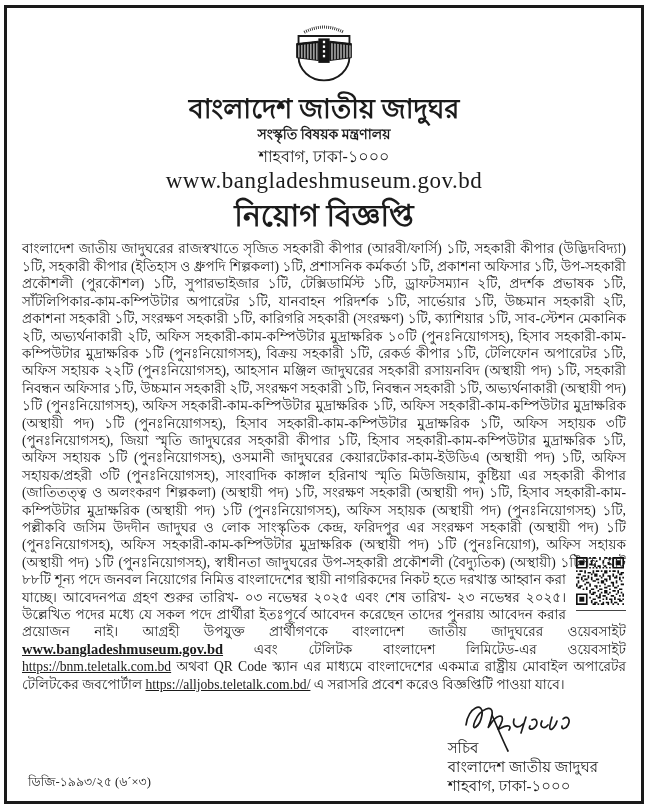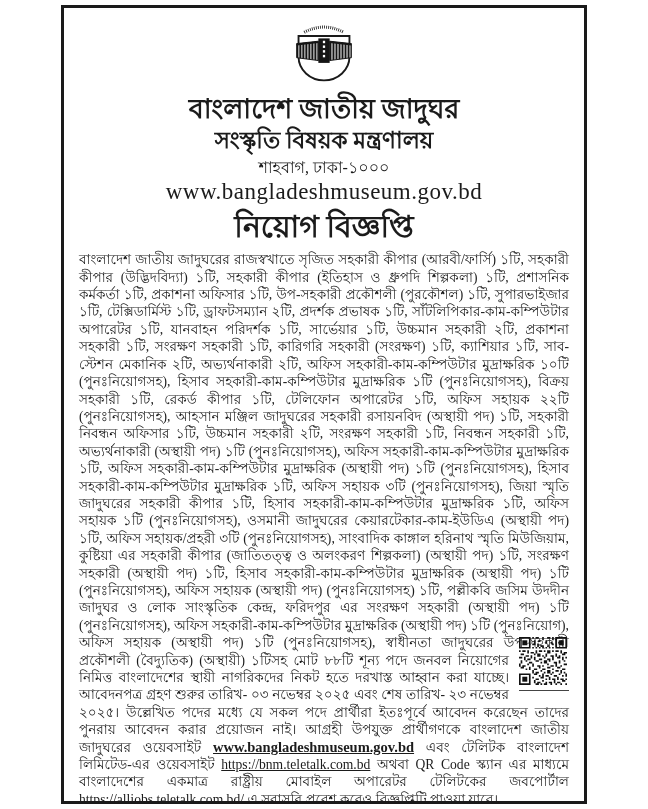--- a/index.html
+++ b/index.html
@@ -1,31 +1,31 @@
 <!DOCTYPE html>
 <html lang="bn"><head>
 <meta charset="utf-8">
 <style>
   html,body{margin:0;padding:0;background:#fff;}
   .page{
     box-sizing:border-box;
-    width:526px;height:799px;
+    width:640px;height:799px;
     margin:5px auto;
     border:3px solid #1a1a1a;
     padding:12px 15px 6px;
     font-family:"Liberation Serif","DejaVu Serif",serif;
     color:#1b1b1b;
     overflow:hidden;
     position:relative;
     background:#fff;
   }
   .header{text-align:center;}
   .logo{display:inline-block;margin-bottom:2px;}
   .org-name{font-size:27px;font-weight:bold;line-height:1.15;margin:2px 0 0;}
-  .ministry{font-size:23px;font-weight:bold;line-height:1.2;margin:2px 0 0;}
+  .ministry{font-size:14px;font-weight:bold;line-height:1.2;margin:2px 0 0;}
   .hq-address{font-size:16px;line-height:1.2;margin:3px 0 0;}
   .site-url{font-size:23px;line-height:1.15;margin:2px 0 0;letter-spacing:.5px;}
   .notice-title{font-size:30px;font-weight:bold;line-height:1.2;margin:4px 0 6px;text-align:center;}
   .body-text{
     font-size:13.6px;
     line-height:17.4px;
     text-align:justify;
     margin:1px 0 0;
   }
   .inline-link{

